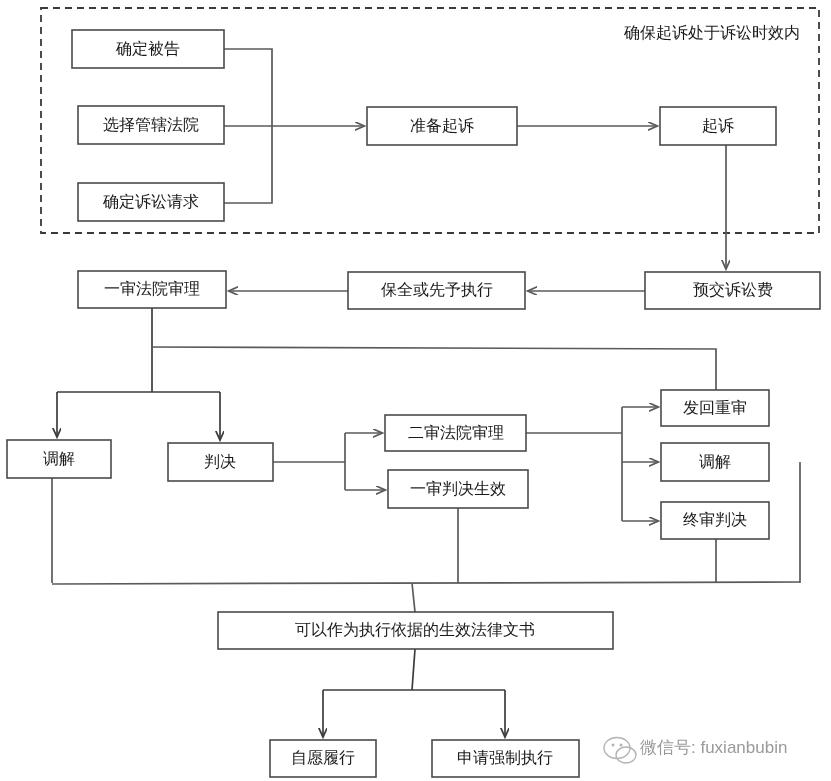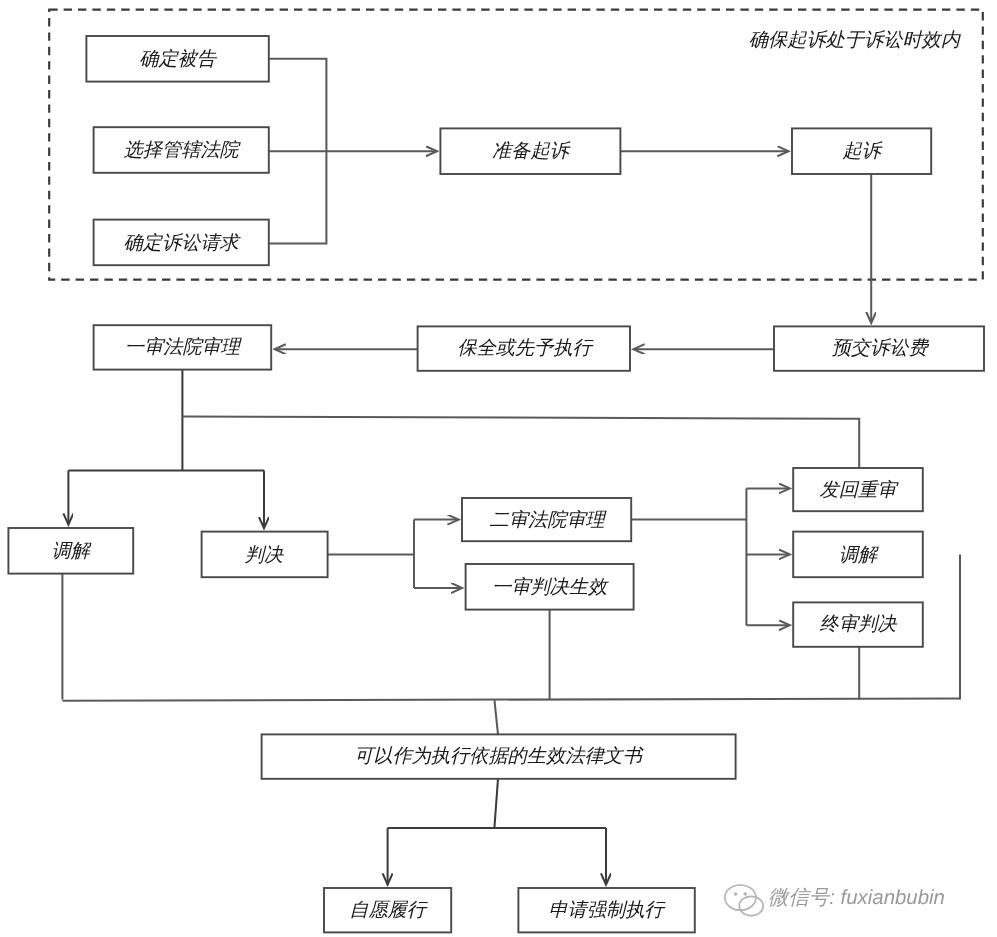--- a/index.html
+++ b/index.html
@@ -9,21 +9,20 @@
   }
   body {
     font-family: "Liberation Sans", "DejaVu Sans", sans-serif;
   }
   #flow-root {
     position: relative;
     width: 831px;
     height: 781px;
     background: #ffffff;
     overflow: hidden;
-    font-style: italic;
   }
   svg#flow-svg {
     position: absolute;
     top: 0;
     left: 0;
     width: 831px;
     height: 781px;
     display: block;
   }
   .node-rect {

